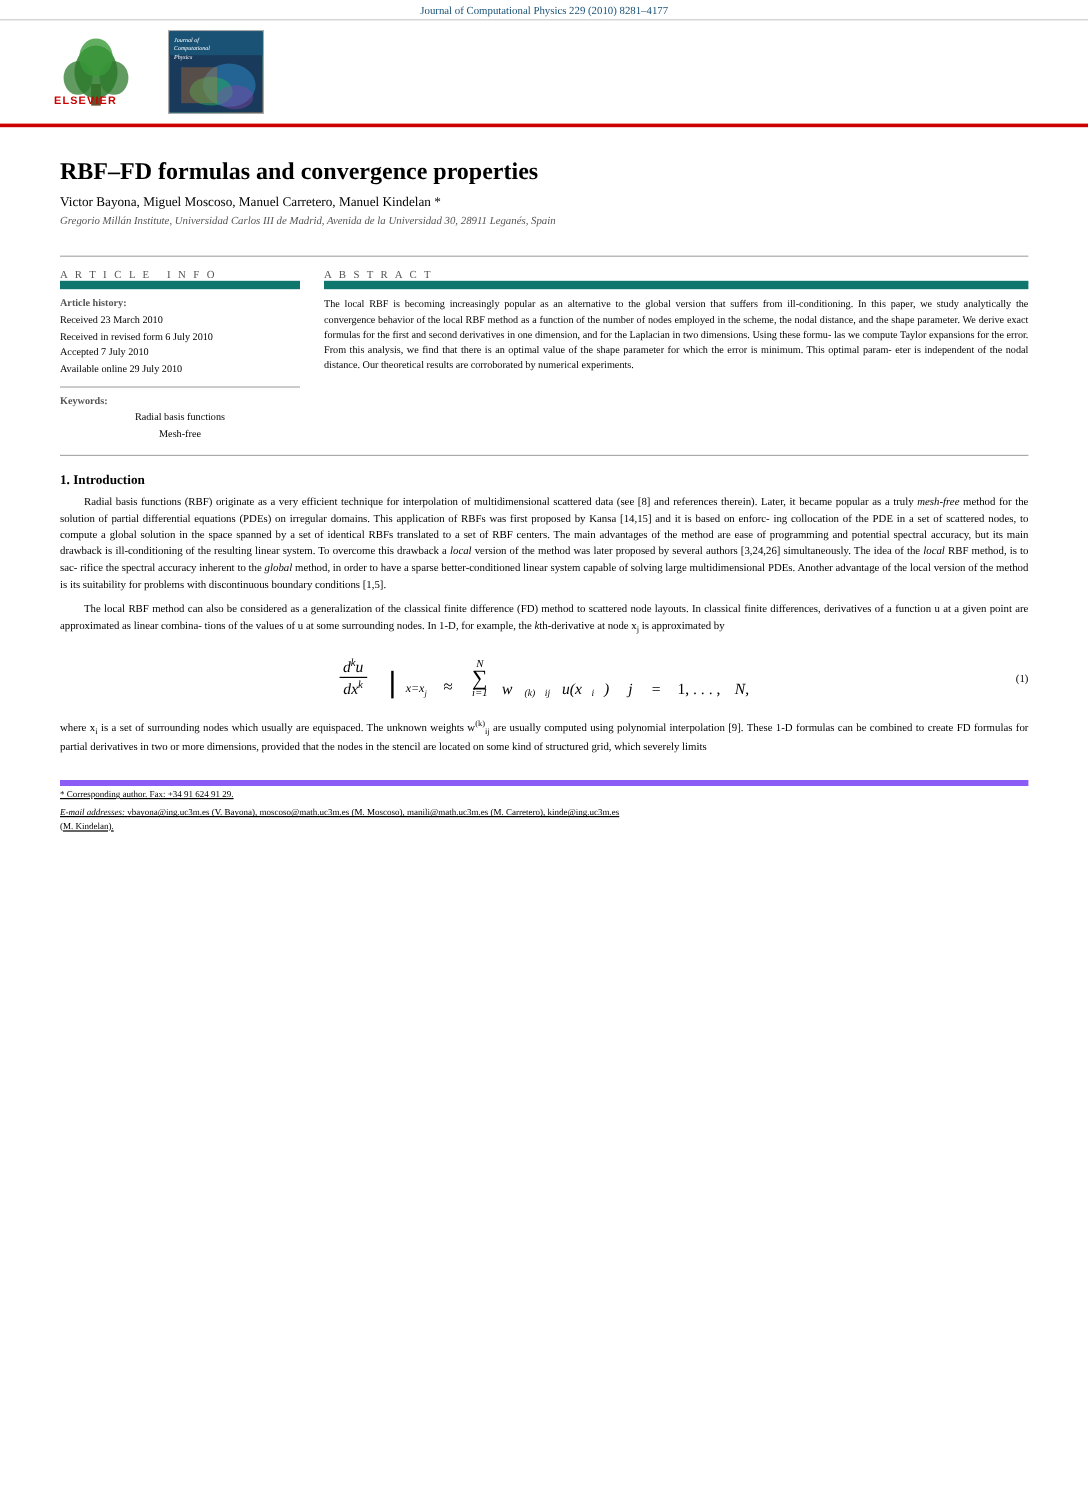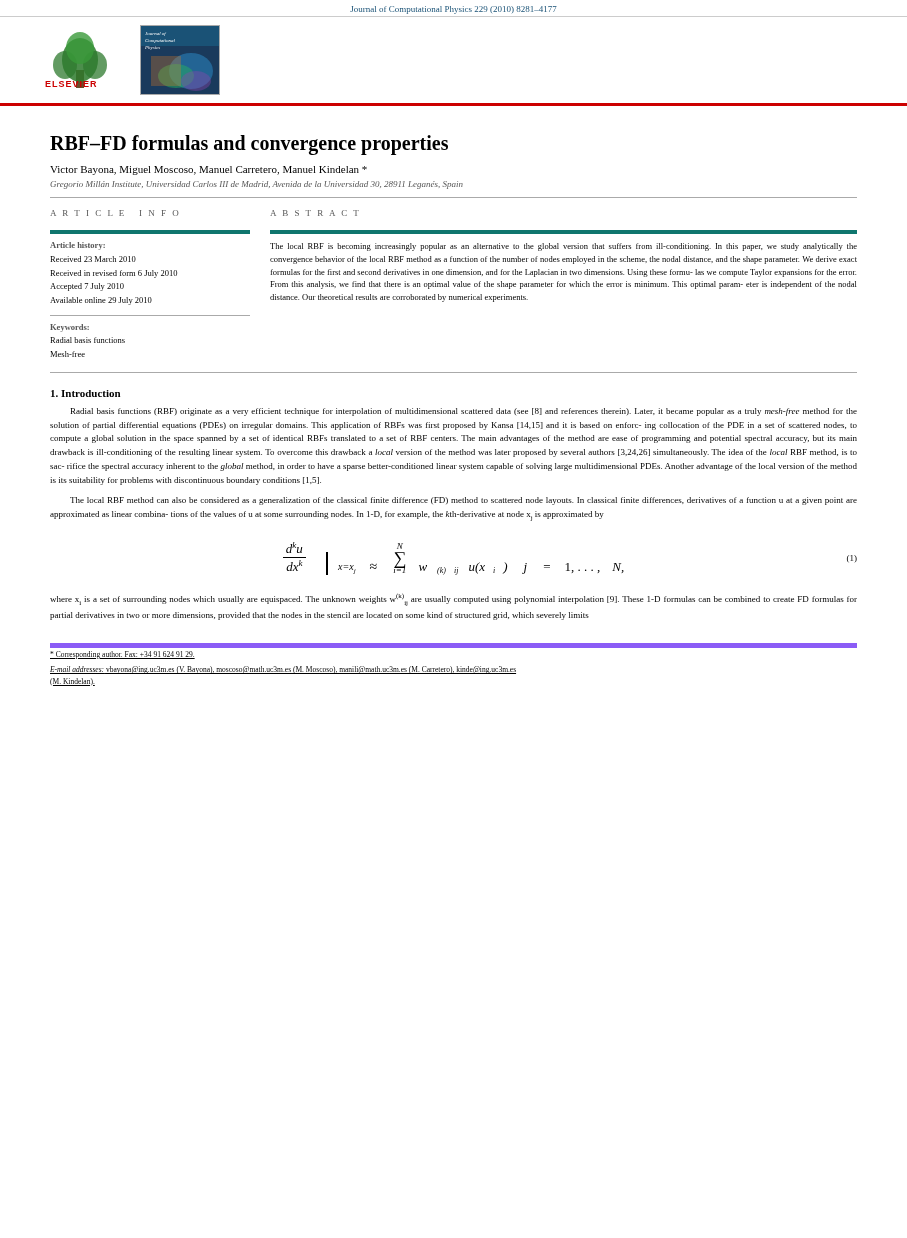--- a/index.html
+++ b/index.html
@@ -94,21 +94,21 @@
       color: #000;
     }
 
     
     .affiliation {
       font-size: 9px;
       color: #555;
       font-style: italic;
       margin-bottom: 10px;
       border-bottom: 1px solid #aaa;
-      padding-bottom: 8px;
+      padding-bottom: 24px;
     }
 
     
     .two-col {
       display: flex;
       gap: 20px;
       margin-bottom: 14px;
       border-bottom: 1px solid #aaa;
       padding-bottom: 10px;
     }
@@ -118,22 +118,22 @@
     }
     .col-right {
       flex: 1;
     }
 
     .section-header {
       font-size: 9px;
       letter-spacing: 2px;
       text-transform: uppercase;
       color: #555;
-      border-bottom: 4px solid #0f766e;
-      padding-bottom: 12px;
+      border-bottom: 7px solid #0f766e;
+      padding-bottom: 0;
       margin-bottom: 6px;
     }
 
     .article-info-label {
       font-size: 8.5px;
       font-weight: bold;
       color: #555;
       margin-bottom: 3px;
     }
     .article-info-dates {
@@ -144,20 +144,21 @@
     }
     .keywords-label {
       font-size: 8.5px;
       font-weight: bold;
       color: #555;
       margin-bottom: 2px;
     }
     .keywords-list {
       font-size: 8.5px;
       line-height: 1.6;
+      text-align: center;
     }
 
     .abstract-text {
       font-size: 8.5px;
       line-height: 1.5;
       text-align: justify;
       color: #000;
     }
     .copyright-line {
       font-size: 8px;

